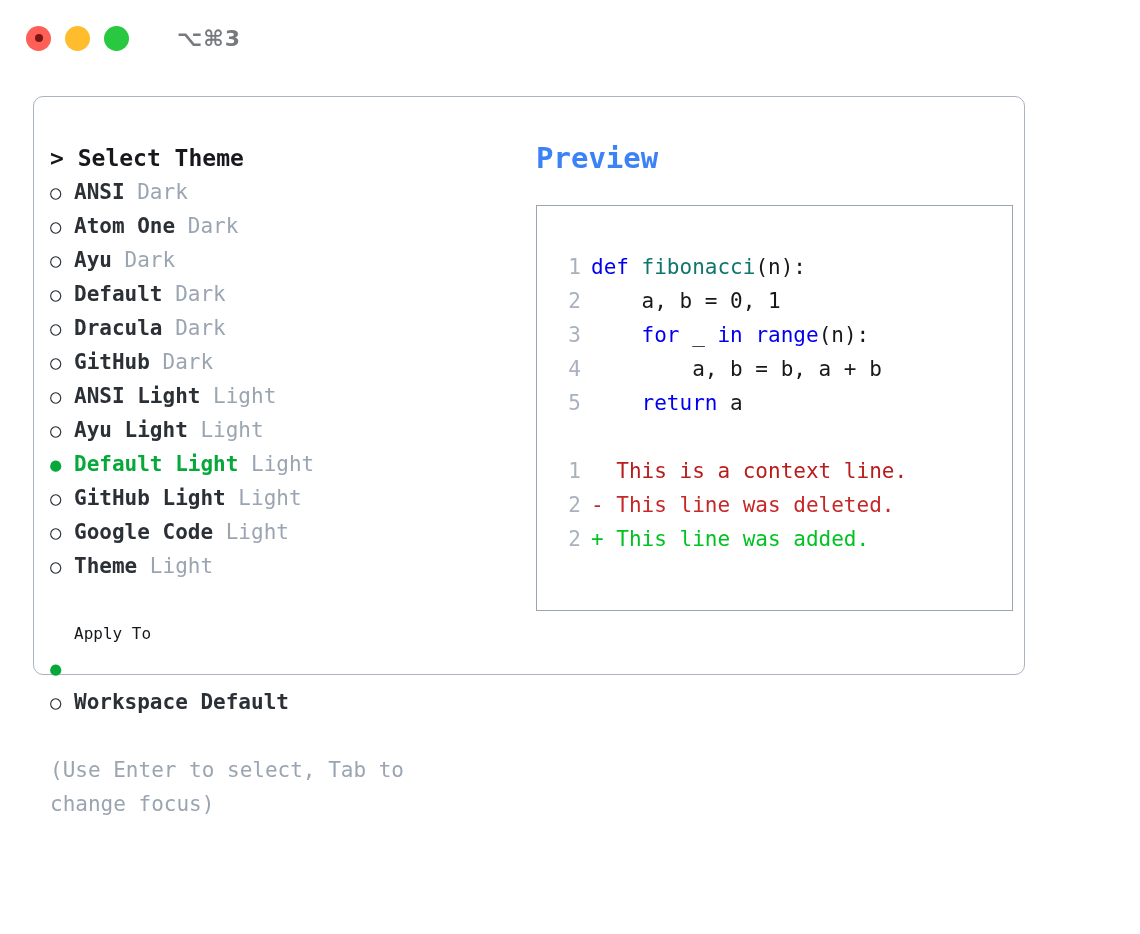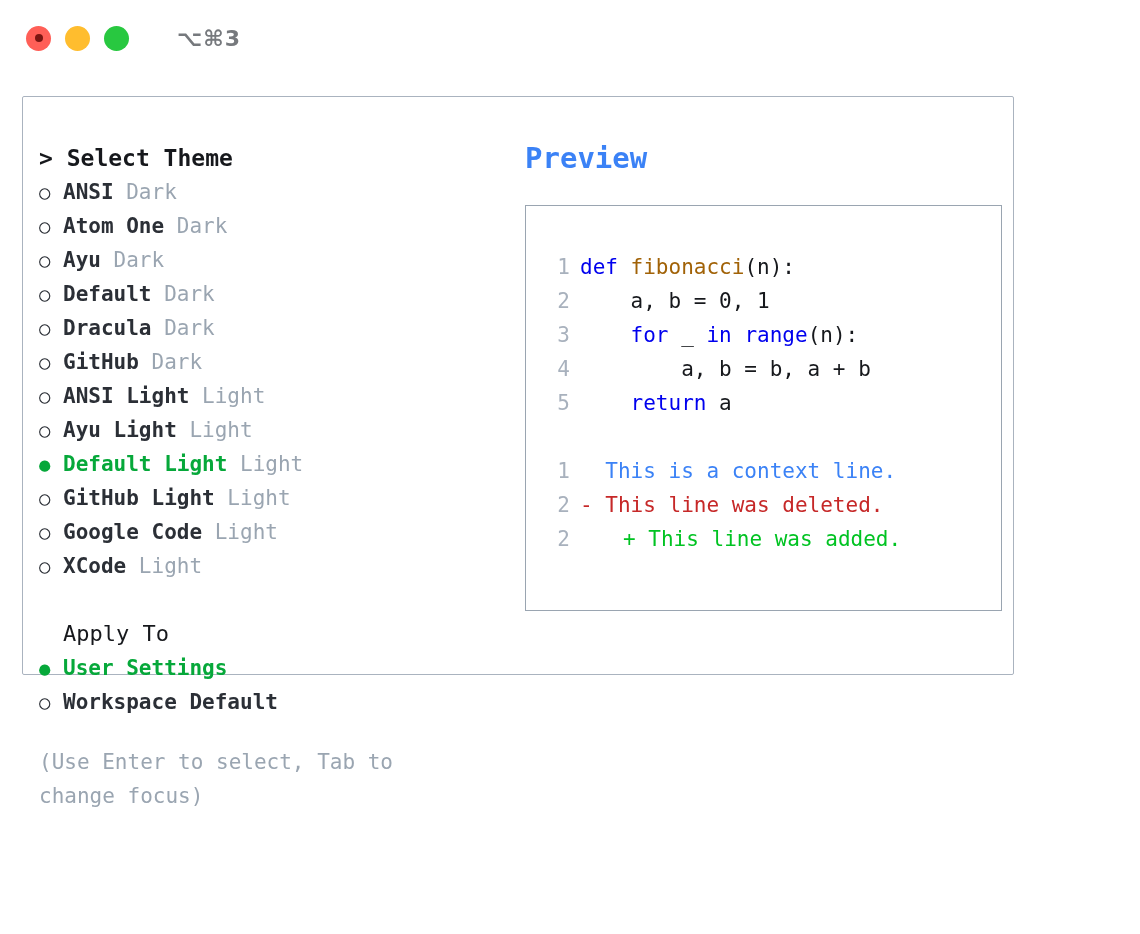--- a/index.html
+++ b/index.html
@@ -65,26 +65,26 @@
     font-family: "DejaVu Sans", "Liberation Sans", sans-serif;
     font-size: 22px;
     font-weight: 700;
     color: #76797d;
     letter-spacing: 1px;
   }
 
   
   .panel {
     position: absolute;
-    left: 22px;
+    left: 33px;
     top: 96px;
     width: 992px;
     height: 579px;
     border: 1.6px solid #aab3bf;
-    border-radius: 2px;
+    border-radius: 10px;
     box-sizing: border-box;
     background: #ffffff;
   }
 
   .panel-inner {
     display: flex;
     padding: 44px 0 0 0;
     height: 100%;
     box-sizing: border-box;
   }
@@ -120,35 +120,35 @@
     flex: 0 0 24px;
     color: #2b2f36;
     font-size: 19px;
   }
   .opt.selected .bullet,
   .opt.selected .opt-label { color: #06a83a; }
   .opt-label { color: #2b2f36; font-weight: bold; }
   .opt-tag { color: #9aa5b1; }
 
   .group-heading {
-    font-size: 22px;
+    font-size: 16px;
     color: #16181c;
     line-height: 34px;
     padding-left: 24px;
     white-space: pre;
   }
 
   .spacer-row { height: 34px; }
 
   .hint {
     color: #9aa5b1;
     font-size: 21px;
     line-height: 34px;
     width: 400px;
-    margin-top: 26px;
+    margin-top: 34px;
     white-space: pre-wrap;
   }
 
   
   .right-col {
     flex: 1;
     padding-left: 32px;
     box-sizing: border-box;
   }
   .preview-title {
@@ -178,28 +178,28 @@
   .ln {
     width: 32px;
     flex: 0 0 32px;
     text-align: right;
     color: #a8b1bd;
     margin-right: 10px;
   }
   .code-body { white-space: pre; }
 
   .tok-kw   { color: #0000ee; }
-  .tok-fn   { color: #a16207; }
+  .tok-fn   { color: #0f766e; }
   .tok-plain{ color: #16181c; }
 
   .blank-line { height: 34px; }
 
-  .diff-ctx { color: #3b82f6; }
+  .diff-ctx { color: #b91c1c; }
   .diff-del { color: #c62828; }
-  .diff-add { color: #00c322; margin-left: 43px; }
+  .diff-add { color: #00c322; }
 </style>
 </head>
 <body>
 
 <div class="window">
 
   <div class="titlebar">
     <div class="lights">
       <span class="light light-close"></span>
       <span class="light light-min"></span>
@@ -220,29 +220,29 @@
             <li class="opt"><span class="bullet">○</span><span class="opt-label">Atom One</span><span class="opt-tag"> Dark</span></li>
             <li class="opt"><span class="bullet">○</span><span class="opt-label">Ayu</span><span class="opt-tag"> Dark</span></li>
             <li class="opt"><span class="bullet">○</span><span class="opt-label">Default</span><span class="opt-tag"> Dark</span></li>
             <li class="opt"><span class="bullet">○</span><span class="opt-label">Dracula</span><span class="opt-tag"> Dark</span></li>
             <li class="opt"><span class="bullet">○</span><span class="opt-label">GitHub</span><span class="opt-tag"> Dark</span></li>
             <li class="opt"><span class="bullet">○</span><span class="opt-label">ANSI Light</span><span class="opt-tag"> Light</span></li>
             <li class="opt"><span class="bullet">○</span><span class="opt-label">Ayu Light</span><span class="opt-tag"> Light</span></li>
             <li class="opt selected"><span class="bullet">●</span><span class="opt-label">Default Light</span><span class="opt-tag"> Light</span></li>
             <li class="opt"><span class="bullet">○</span><span class="opt-label">GitHub Light</span><span class="opt-tag"> Light</span></li>
             <li class="opt"><span class="bullet">○</span><span class="opt-label">Google Code</span><span class="opt-tag"> Light</span></li>
-            <li class="opt"><span class="bullet">○</span><span class="opt-label">XCode</span><span class="opt-tag"> Light</span></li>
+            <li class="opt"><span class="bullet">○</span><span class="opt-label">Theme</span><span class="opt-tag"> Light</span></li>
           </ul>
 
         <div class="spacer-row"></div>
 
         <div class="group-heading">Apply To</div>
 
         <ul class="opt-list" id="apply-to-list">
-            <li class="opt selected"><span class="bullet">●</span><span class="opt-label">User Settings</span></li>
+            <li class="opt selected"><span class="bullet">●</span></li>
             <li class="opt"><span class="bullet">○</span><span class="opt-label">Workspace Default</span></li>
           </ul>
 
         <div class="hint">(Use Enter to select, Tab to change focus)</div>
       </div>
 
       <div class="right-col">
         <div class="preview-title">Preview</div>
 
         <div class="preview-box">

